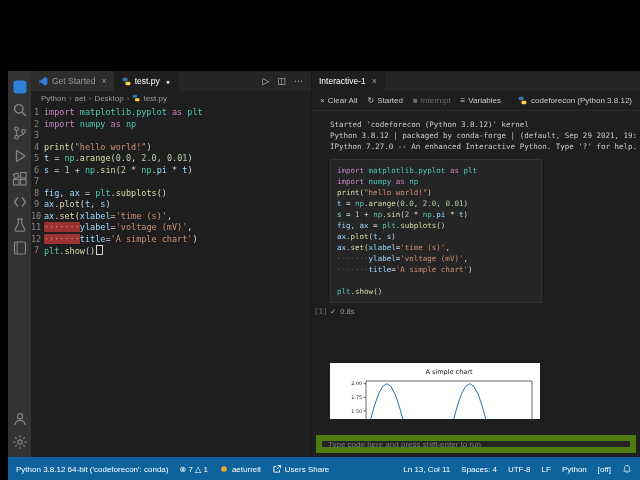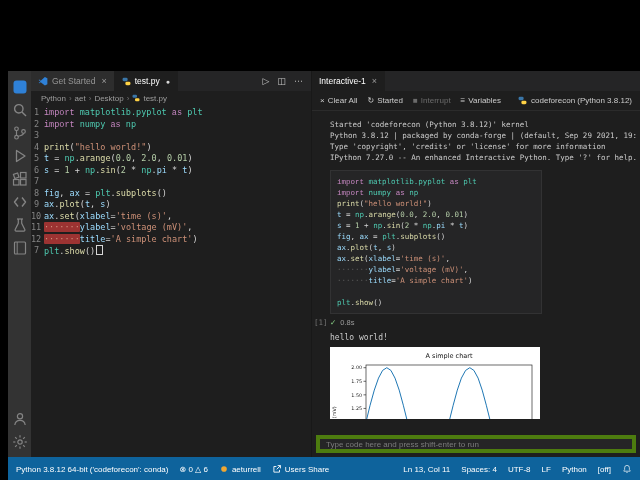--- a/index.html
+++ b/index.html
@@ -27,21 +27,21 @@
 
   
   .editor-pane { width:280px; display:flex; flex-direction:column; background:#1e1e1e; flex:none; min-width:0; }
   .breadcrumb { height:14px; display:flex; align-items:center; font-size:8px; color:#9d9d9d; padding-left:10px; gap:3px; flex:none; }
   .crumb-sep { color:#6e6e6e; }
   .crumb { cursor:pointer; }
   .code-area { flex:1; font-family:"DejaVu Sans Mono", monospace; font-size:8.5px; line-height:11.5px; overflow:hidden; padding-top:2px; }
   .code-line { display:flex; height:11.5px; white-space:pre; }
   .ln { width:13px; text-align:right; color:#858585; flex:none; padding-right:5px; }
   .code-text { white-space:pre; }
-  .tk-kw { color:#c586c0;font-family:Liberation Mono, monospace; } .tk-mod { color:#4ec9b0; } .tk-var { color:#9cdcfe; }
+  .tk-kw { color:#c586c0; } .tk-mod { color:#4ec9b0; } .tk-var { color:#9cdcfe; }
   .tk-fn { color:#dcdcaa; } .tk-str { color:#ce9178; } .tk-num { color:#b5cea8; }
   .tk-def { color:#d4d4d4; }
   .tk-rw { color:#d2917f; background:#9c3332; border-radius:1px; }
   .tk-gw { color:#5a5a5a; }
   .cursor-box { display:inline-block; width:7px; height:10px; border:1px solid #d7d7d7; vertical-align:-1px; margin-left:1px; }
 
   
   .interactive-pane { flex:1; display:flex; flex-direction:column; border-left:1px solid #181818; min-width:0; background:#1e1e1e; }
   .iw-toolbar { height:20px; display:flex; align-items:center; gap:10px; font-size:8px; color:#cccccc; padding:0 8px; border-bottom:1px solid #2b2b2b; flex:none; }
   .iw-btn { display:flex; align-items:center; gap:3px; cursor:pointer; white-space:nowrap; }
@@ -51,22 +51,22 @@
   .iw-content { flex:1; overflow:hidden; padding:8px 4px 12px 2px; display:flex; flex-direction:column; min-height:0; }
   .kernel-line { font-family:"DejaVu Sans Mono", monospace; font-size:7.5px; line-height:11px; color:#cccccc; white-space:pre; margin-left:16px; overflow:hidden; }
   .cell-wrap { display:flex; margin-top:7px; flex:none; }
   .cell-gutter { width:16px; flex:none; }
   .cell-box { width:212px; background:#252526; border:1px solid #323233; padding:5px 6px; font-family:"DejaVu Sans Mono", monospace; font-size:7.5px; line-height:11px; }
   .cell-box .code-line { height:11px; }
   .cell-status { display:flex; align-items:center; font-size:7.5px; color:#9d9d9d; margin-top:4px; flex:none; }
   .cs-gutter { width:16px; color:#747474; font-family:"DejaVu Sans Mono", monospace; flex:none; }
   .check { color:#89d185; margin-right:4px; }
   .text-output { font-family:"DejaVu Sans Mono", monospace; font-size:8px; color:#cccccc; margin:6px 0 0 16px; flex:none; }
-  .chart-box { width:210px; height:72px; overflow:hidden; background:#ffffff; margin-left:16px; margin-top:auto; flex:none; }
-  .iw-input { margin:4px 4px 4px 4px; height:18px; border:4px solid #4d7c0f; background:#252526; display:flex; align-items:center; flex:none; }
+  .chart-box { width:210px; height:56px; overflow:hidden; background:#ffffff; margin-left:16px; margin-top:auto; flex:none; }
+  .iw-input { margin:4px 4px 4px 4px; height:18px; border:6px solid #4d7c0f; background:#252526; display:flex; align-items:center; flex:none; }
   .iw-input input { background:transparent; border:none; outline:none; color:#cccccc; font-size:8px; width:100%; padding:0 6px; font-family:"Liberation Sans", sans-serif; }
   .iw-input input::placeholder { color:#7c7c7c; }
 
   
   .statusbar { height:24px; background:#0e639c; display:flex; align-items:center; color:#ffffff; font-size:8px; padding:0 8px; justify-content:space-between; flex:none; }
   .sb-group { display:flex; gap:11px; align-items:center; white-space:nowrap; }
   .sb-item { display:flex; gap:3px; align-items:center; cursor:pointer; }
 </style>
 </head>
 <body>
@@ -242,21 +242,20 @@
                   <rect x="6" y="8.5" width="9" height="6" rx="2.4" fill="#ffd245"></rect>
                 </svg>
               </span>
               <span>codeforecon (Python 3.8.12)</span>
             </span>
           </div>
         <div class="iw-content">
           <div>
               <div class="kernel-line">Started 'codeforecon (Python 3.8.12)' kernel</div>
               <div class="kernel-line">Python 3.8.12 | packaged by conda-forge | (default, Sep 29 2021, 19:44:33)</div>
-              <div class="kernel-line">Type 'copyright', 'credits' or 'license' for more information</div>
               <div class="kernel-line">IPython 7.27.0 -- An enhanced Interactive Python. Type '?' for help.</div>
             </div>
           <div class="cell-wrap">
             <div class="cell-gutter"></div>
             <div class="cell-box">
                 <div class="code-line"><span class="code-text"><span class="tk-kw">import</span><span class="tk-def"> </span><span class="tk-mod">matplotlib.pyplot</span><span class="tk-def"> </span><span class="tk-kw">as</span><span class="tk-def"> </span><span class="tk-mod">plt</span></span></div>
                 <div class="code-line"><span class="code-text"><span class="tk-kw">import</span><span class="tk-def"> </span><span class="tk-mod">numpy</span><span class="tk-def"> </span><span class="tk-kw">as</span><span class="tk-def"> </span><span class="tk-mod">np</span></span></div>
                 <div class="code-line"><span class="code-text"><span class="tk-fn">print</span><span class="tk-def">(</span><span class="tk-str">"hello world!"</span><span class="tk-def">)</span></span></div>
                 <div class="code-line"><span class="code-text"><span class="tk-var">t</span><span class="tk-def"> = </span><span class="tk-mod">np</span><span class="tk-def">.</span><span class="tk-fn">arange</span><span class="tk-def">(</span><span class="tk-num">0.0</span><span class="tk-def">, </span><span class="tk-num">2.0</span><span class="tk-def">, </span><span class="tk-num">0.01</span><span class="tk-def">)</span></span></div>
                 <div class="code-line"><span class="code-text"><span class="tk-var">s</span><span class="tk-def"> = </span><span class="tk-num">1</span><span class="tk-def"> + </span><span class="tk-mod">np</span><span class="tk-def">.</span><span class="tk-fn">sin</span><span class="tk-def">(</span><span class="tk-num">2</span><span class="tk-def"> * </span><span class="tk-mod">np</span><span class="tk-def">.</span><span class="tk-var">pi</span><span class="tk-def"> * </span><span class="tk-var">t</span><span class="tk-def">)</span></span></div>
@@ -267,21 +266,20 @@
                 <div class="code-line"><span class="code-text"><span class="tk-gw">·······</span><span class="tk-var">title</span><span class="tk-def">=</span><span class="tk-str">'A simple chart'</span><span class="tk-def">)</span></span></div>
                 <div class="code-line"><span class="code-text"></span></div>
                 <div class="code-line"><span class="code-text"><span class="tk-mod">plt</span><span class="tk-def">.</span><span class="tk-fn">show</span><span class="tk-def">()</span></span></div>
               </div>
           </div>
           <div class="cell-status">
             <span class="cs-gutter">[1]</span>
             <span class="check">✓</span>
             <span>0.8s</span>
           </div>
-          <div class="text-output">hello world!</div>
           <div class="chart-box">
             <svg id="chart-svg" width="210" height="150" viewBox="0 0 210 150">
                 <rect x="0" y="0" width="210" height="150" fill="#ffffff"></rect>
                 <text x="119" y="11" font-size="6.5" text-anchor="middle" fill="#111111" font-family="&quot;DejaVu Sans&quot;, sans-serif">A simple chart</text>
                 <rect x="36" y="18" width="166" height="114" fill="none" stroke="#2b2b2b" stroke-width="0.7"></rect>
                 <line x1="33.5" y1="20.714285714285705" x2="36" y2="20.714285714285705" stroke="#2b2b2b" stroke-width="0.7"></line>
                 <text x="32" y="22.414285714285704" font-size="4.8" text-anchor="end" fill="#222222" font-family="&quot;DejaVu Sans&quot;, sans-serif">2.00</text>
                 <line x1="33.5" y1="34.28571428571428" x2="36" y2="34.28571428571428" stroke="#2b2b2b" stroke-width="0.7"></line>
                 <text x="32" y="35.98571428571428" font-size="4.8" text-anchor="end" fill="#222222" font-family="&quot;DejaVu Sans&quot;, sans-serif">1.75</text>
                 <line x1="33.5" y1="47.857142857142854" x2="36" y2="47.857142857142854" stroke="#2b2b2b" stroke-width="0.7"></line>
@@ -308,21 +306,21 @@
         </div>
       </section>
 
     </div>
     <footer class="statusbar">
       <div class="sb-group">
           <span class="sb-item">
             <span>Python 3.8.12 64-bit ('codeforecon': conda)</span>
           </span>
           <span class="sb-item">
-            <span>⊗ 0 △ 6</span>
+            <span>⊗ 7 △ 1</span>
           </span>
           <span class="sb-item">
             <span style="display: inline-flex;">
               <svg width="10" height="10" viewBox="0 0 16 16">
                 <circle cx="8" cy="8" r="4.5" fill="#f0a732"></circle>
               </svg>
             </span>
             <span>aeturrell</span>
           </span>
           <span class="sb-item">

